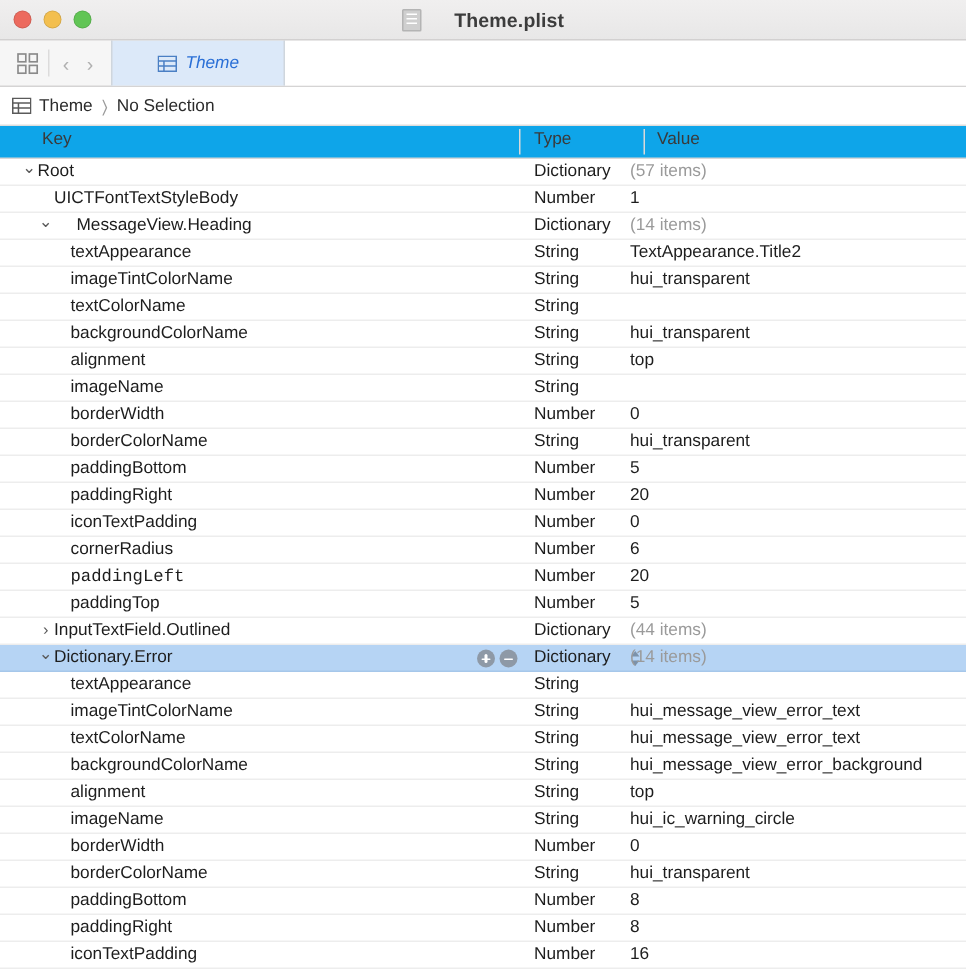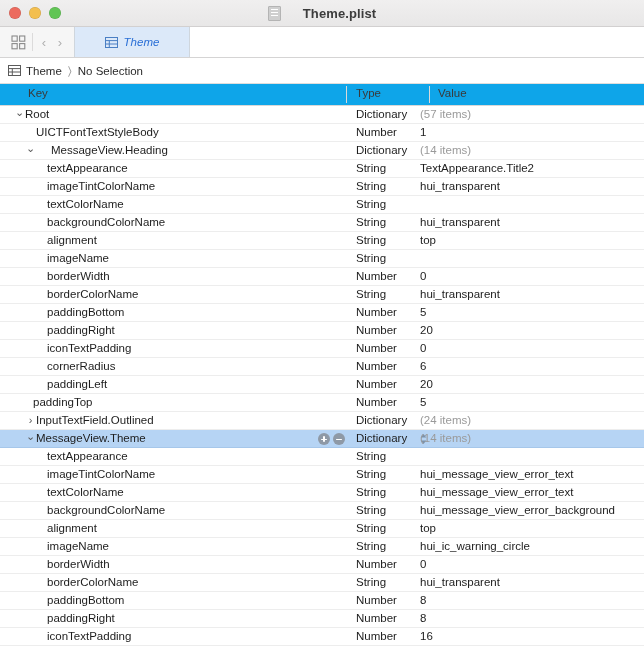--- a/index.html
+++ b/index.html
@@ -404,38 +404,38 @@
         <span class="cell c-key" style="left: 47px;">iconTextPadding</span>
         <span class="cell c-type">Number</span>
         <span class="cell c-value">0</span>
       </div>
       <div class="row">
         <span class="cell c-key" style="left: 47px;">cornerRadius</span>
         <span class="cell c-type">Number</span>
         <span class="cell c-value">6</span>
       </div>
       <div class="row">
-        <span class="cell c-key" style="left: 47px;">paddingLeft</span>
+        <span class="cell c-key" style="left: 47px; font-family: Liberation Mono, monospace;">paddingLeft</span>
         <span class="cell c-type">Number</span>
         <span class="cell c-value">20</span>
       </div>
       <div class="row">
-        <span class="cell c-key" style="left: 33px;">paddingTop</span>
+        <span class="cell c-key" style="left: 47px;">paddingTop</span>
         <span class="cell c-type">Number</span>
         <span class="cell c-value">5</span>
       </div>
       <div class="row">
         <span class="disc" style="left: 25px; font-size: 11px; top: 2px;">›</span>
         <span class="cell c-key" style="left: 36px;">InputTextField.Outlined</span>
         <span class="cell c-type">Dictionary</span>
-        <span class="cell c-value muted">(24 items)</span>
+        <span class="cell c-value muted">(44 items)</span>
       </div>
       <div class="row sel">
         <span class="disc" style="left: 25px; font-size: 11px; top: 0px;">⌄</span>
-        <span class="cell c-key" style="left: 36px;">MessageView.Theme</span>
+        <span class="cell c-key" style="left: 36px;">Dictionary.Error</span>
         <div class="rowctl">
           <div class="rc plus"></div>
           <div class="rc"></div>
         </div>
         <div class="typepop">
           <svg width="9" height="14" viewBox="0 0 9 14">
             <path d="M4.5 2 L7.3 5.6 L1.7 5.6 Z" fill="#41506080"></path>
             <path d="M4.5 12 L7.3 8.4 L1.7 8.4 Z" fill="#41506080"></path>
           </svg>
         </div>

